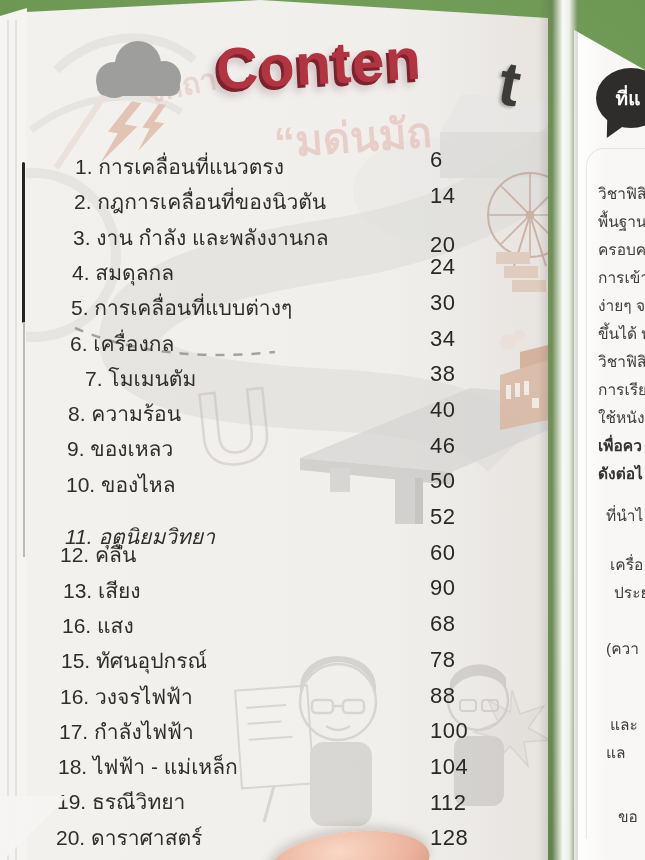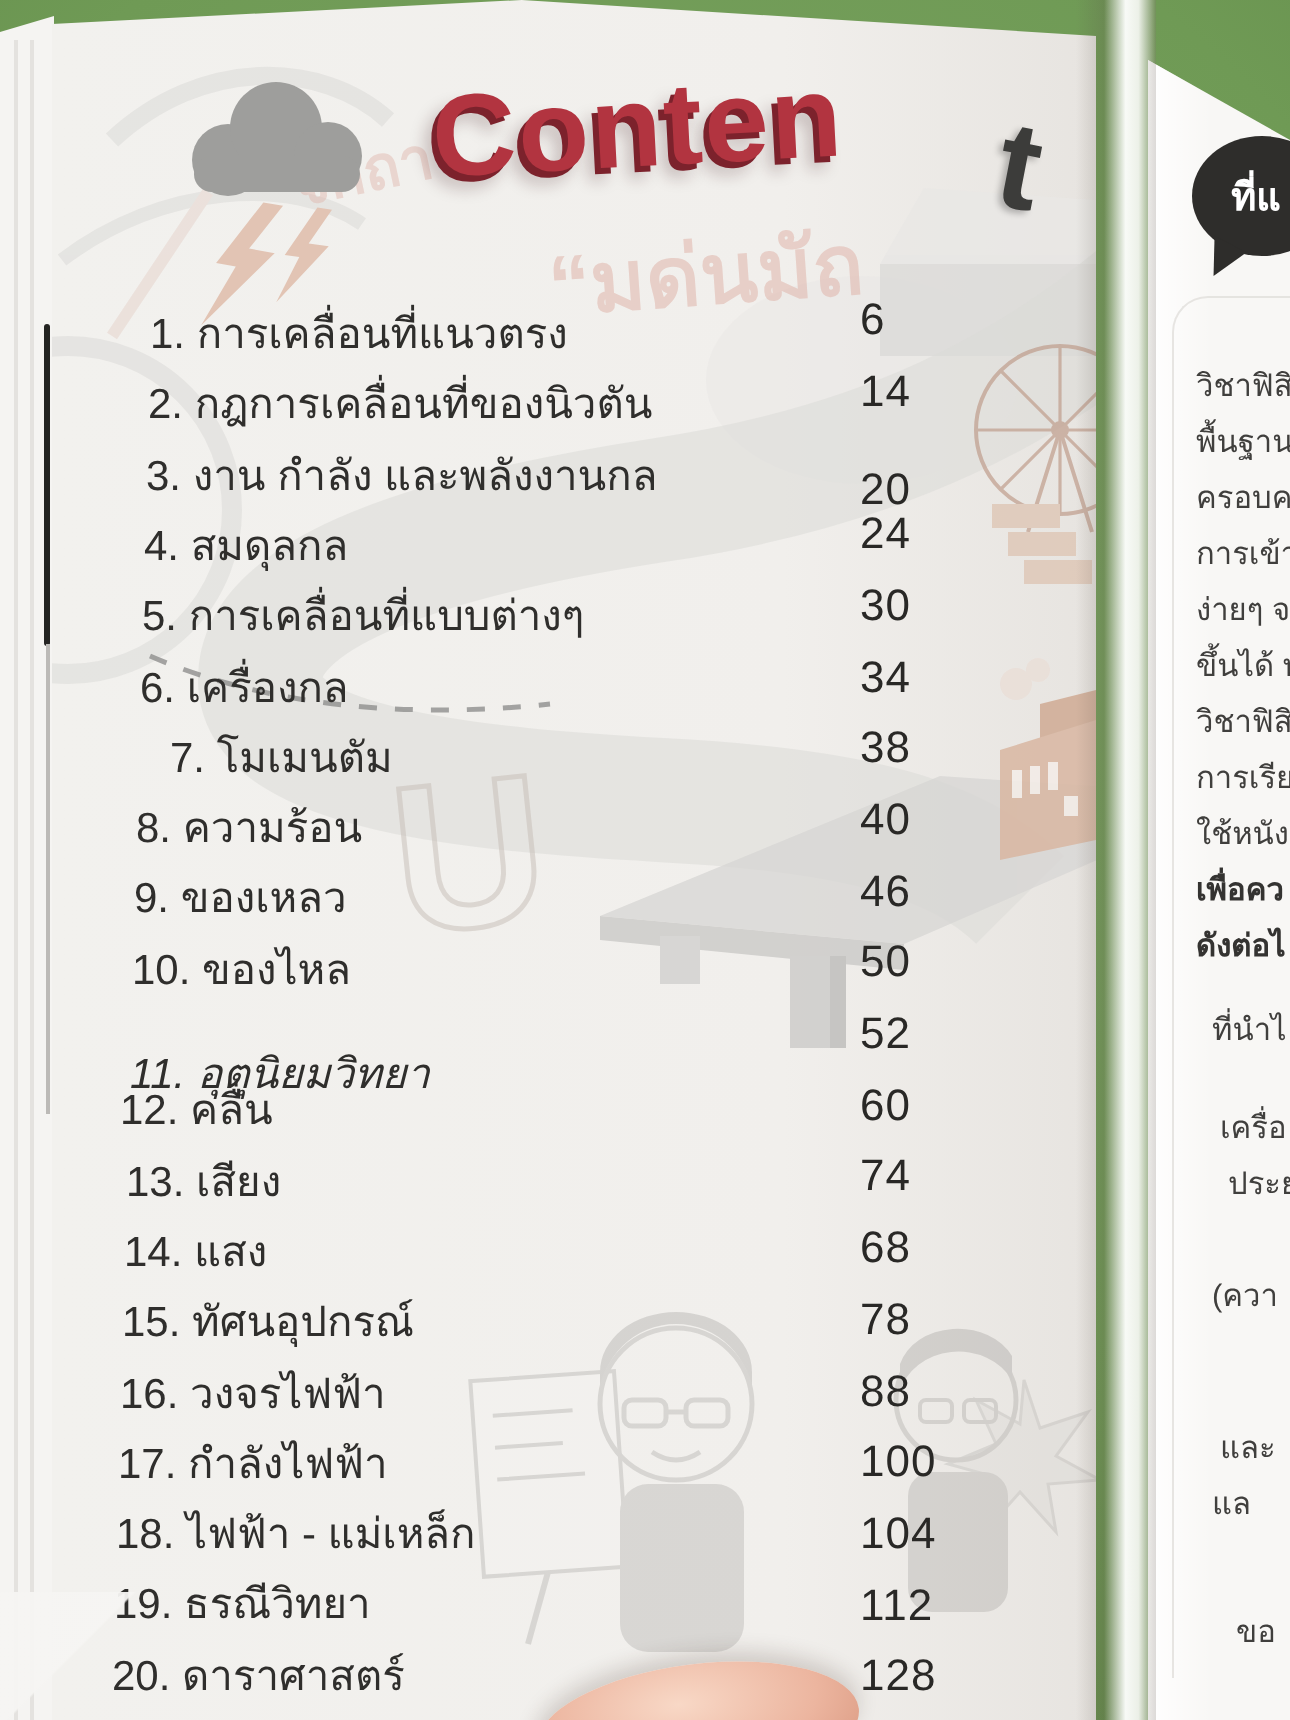--- a/index.html
+++ b/index.html
@@ -186,22 +186,22 @@
         <div class="toc-page-num" style="top: 396.9px;">40</div>
         <div class="toc-label" style="left: 41px; top: 432.4px;">9. ของเหลว</div>
         <div class="toc-page-num" style="top: 432.6px;">46</div>
         <div class="toc-label" style="left: 40px; top: 467.7px;">10. ของไหล</div>
         <div class="toc-page-num" style="top: 468.3px;">50</div>
         <div class="toc-label" style="left: 39px; top: 520px; font-style: italic;">11. อุตุนิยมวิทยา</div>
         <div class="toc-page-num" style="top: 504px;">52</div>
         <div class="toc-label" style="left: 34px; top: 538.3px;">12. คลื่น</div>
         <div class="toc-page-num" style="top: 539.7px;">60</div>
         <div class="toc-label" style="left: 37px; top: 573.6px;">13. เสียง</div>
-        <div class="toc-page-num" style="top: 575.4px;">74</div>
-        <div class="toc-label" style="left: 36px; top: 608.9px;">14. แสง</div>
+        <div class="toc-page-num" style="top: 575.4px;">90</div>
+        <div class="toc-label" style="left: 36px; top: 608.9px;">16. แสง</div>
         <div class="toc-page-num" style="top: 611.1px;">68</div>
         <div class="toc-label" style="left: 35px; top: 644.2px;">15. ทัศนอุปกรณ์</div>
         <div class="toc-page-num" style="top: 646.8px;">78</div>
         <div class="toc-label" style="left: 34px; top: 679.5px;">16. วงจรไฟฟ้า</div>
         <div class="toc-page-num" style="top: 682.5px;">88</div>
         <div class="toc-label" style="left: 33px; top: 714.8px;">17. กำลังไฟฟ้า</div>
         <div class="toc-page-num" style="top: 718.2px; text-align: center;">100</div>
         <div class="toc-label" style="left: 32px; top: 750.1px;">18. ไฟฟ้า - แม่เหล็ก</div>
         <div class="toc-page-num" style="top: 753.9px;">104</div>
         <div class="toc-label" style="left: 31px; top: 785.4px;">19. ธรณีวิทยา</div>

